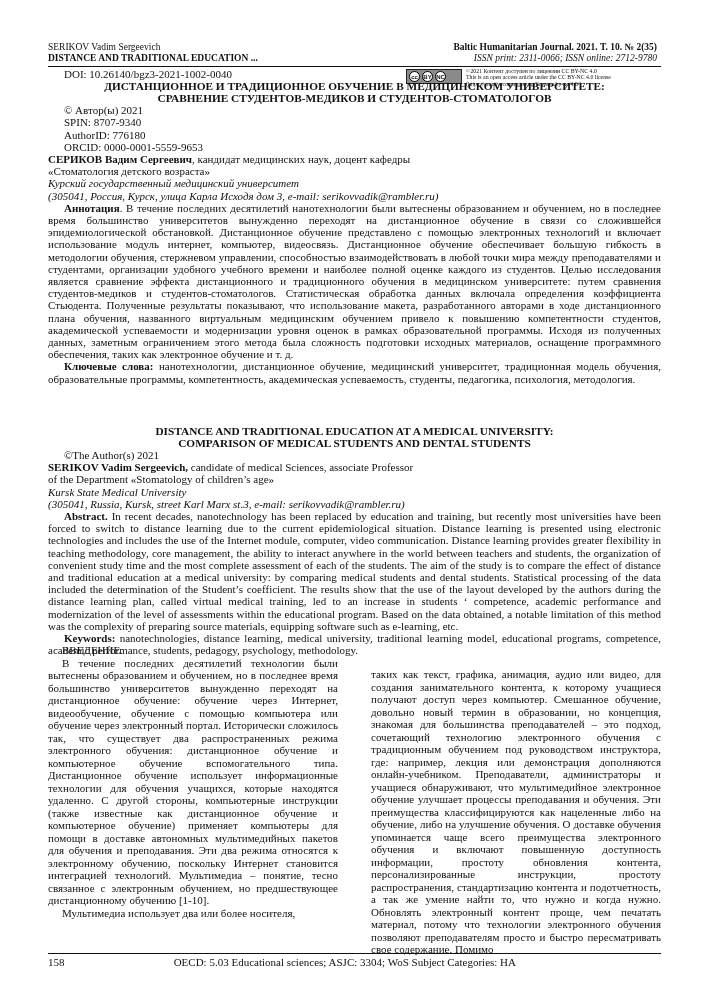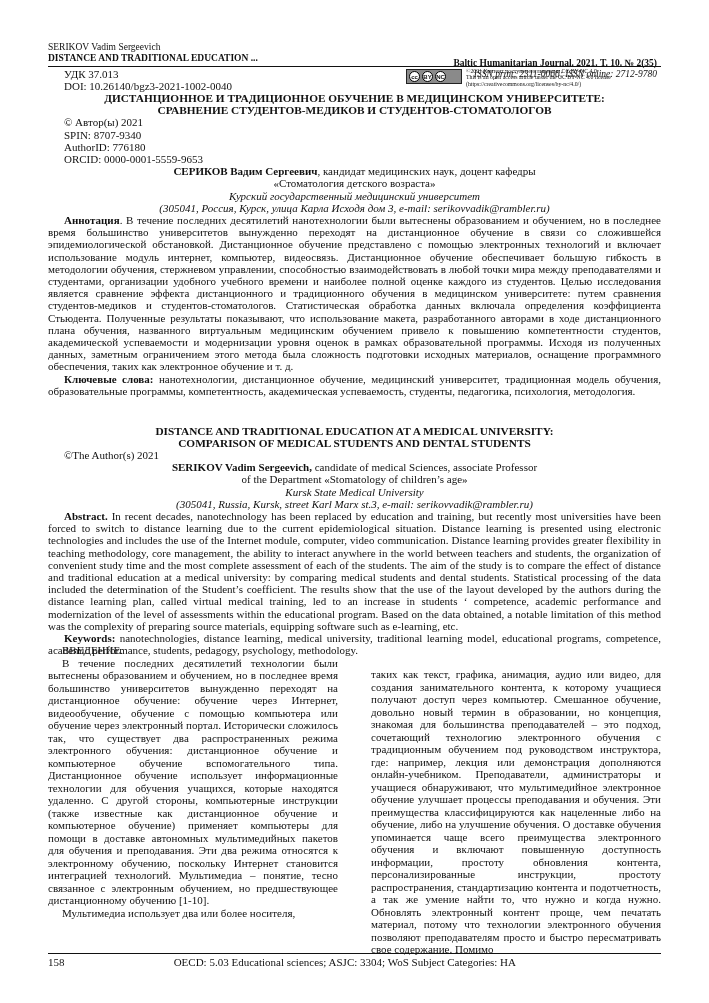--- a/index.html
+++ b/index.html
@@ -1,31 +1,31 @@
 <!DOCTYPE html>
 <html><head>
 <meta charset="utf-8">
 <style>
   html, body { margin:0; padding:0; background:#fff; }
   body { width:709px; height:1003px; position:relative; font-family:"Liberation Serif", serif; color:#111; overflow:hidden; }
   .page { position:absolute; left:0; top:0; width:564px; height:1003px; }
   .hdr-left { position:absolute; left:48px; top:42px; font-size:9.5px; line-height:11px; }
   .hdr-left .b { font-weight:bold; }
-  .hdr-r { position:absolute; left:430px; top:42px; width:227px; text-align:right; font-size:9.5px; line-height:11px;margin-top:16px; }
+  .hdr-r { position:absolute; left:430px; top:42px; width:227px; text-align:right; font-size:9.5px; line-height:11px; }
   .hdr-r .b { font-weight:bold; }
   .hdr-r .i { font-style:italic; }
   .rule-top { position:absolute; left:48px; top:66px; width:613px; height:1px; background:#111; }
   .cc { position:absolute; left:406px; top:68px; width:260px; height:20px; }
   .cc-badge { position:absolute; left:0; top:1px; width:56px; height:15px; background:#8a8a8a; border:1px solid #222; display:flex; align-items:center; gap:2px; padding-left:2px; box-sizing:border-box; }
   .cc-badge span { display:inline-block; width:11px; height:11px; border-radius:50%; background:#fff; border:1px solid #000; font-size:6px; line-height:11px; text-align:center; font-family:"Liberation Sans", sans-serif; font-weight:bold; box-sizing:border-box; }
   .cc-text { position:absolute; left:60px; top:0; font-size:5.8px; line-height:6.3px; white-space:nowrap; }
   .block { position:absolute; left:48px; width:613px; font-size:11px; line-height:12.2px; }
   .ind { padding-left:16px; }
   .title { font-weight:bold; text-align:center; font-size:11.3px; line-height:12px; }
-  .center { text-align:center; }
+  .center { text-align:left; }
   .it { font-style:italic; }
   .just { text-align:justify; text-indent:16px; hyphens:auto; }
   .just b { font-weight:bold;margin-top:28px; }
   .col { position:absolute; top:644px; width:290px; font-size:11px; line-height:12.5px; text-align:justify; }
   .col p { margin:0; text-indent:14px; }
   .rule-bot { position:absolute; left:48px; top:953px; width:613px; height:1px; background:#111; }
   .foot-l { position:absolute; left:48px; top:956px; font-size:11px; }
   .foot-r { position:absolute; right:48px; top:956px; font-size:11px; }
   .tl { text-align-last:left; }
 </style>
@@ -53,21 +53,20 @@
       <span>NC</span>
     </div>
     <div class="cc-text">
       <div>©2021 Контент доступен по лицензии CC BY-NC 4.0</div>
       <div>This is an open access article under the CC BY-NC 4.0 license</div>
       <div>(https://creativecommons.org/licenses/by-nc/4.0/)</div>
     </div>
   </div>
 
   <div class="block" style="top:68px;">
-    <div class="ind">УДК 37.013</div>
     <div class="ind">DOI: 10.26140/bgz3-2021-1002-0040</div>
     <div class="title">ДИСТАНЦИОННОЕ И ТРАДИЦИОННОЕ ОБУЧЕНИЕ В МЕДИЦИНСКОМ УНИВЕРСИТЕТЕ:</div>
     <div class="title">СРАВНЕНИЕ СТУДЕНТОВ-МЕДИКОВ И СТУДЕНТОВ-СТОМАТОЛОГОВ</div>
     <div class="ind">© Автор(ы) 2021</div>
     <div class="ind">SPIN: 8707-9340</div>
     <div class="ind">AuthorID: 776180</div>
     <div class="ind">ORCID: 0000-0001-5559-9653</div>
     <div class="center"><b>СЕРИКОВ Вадим Сергеевич</b><span>, кандидат медицинских наук, доцент кафедры</span></div>
     <div class="center">«Стоматология детского возраста»</div>
     <div class="center it">Курский государственный медицинский университет</div>

